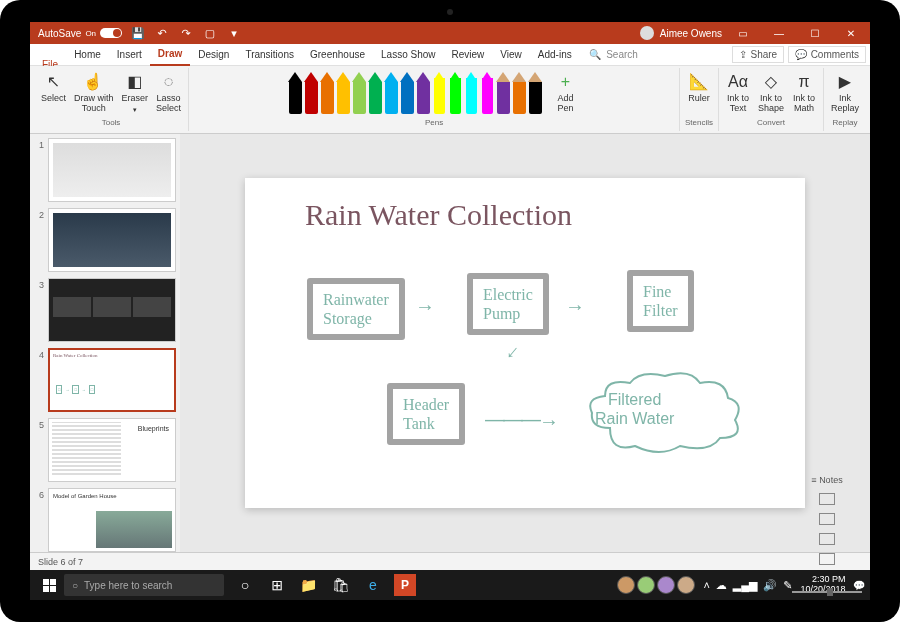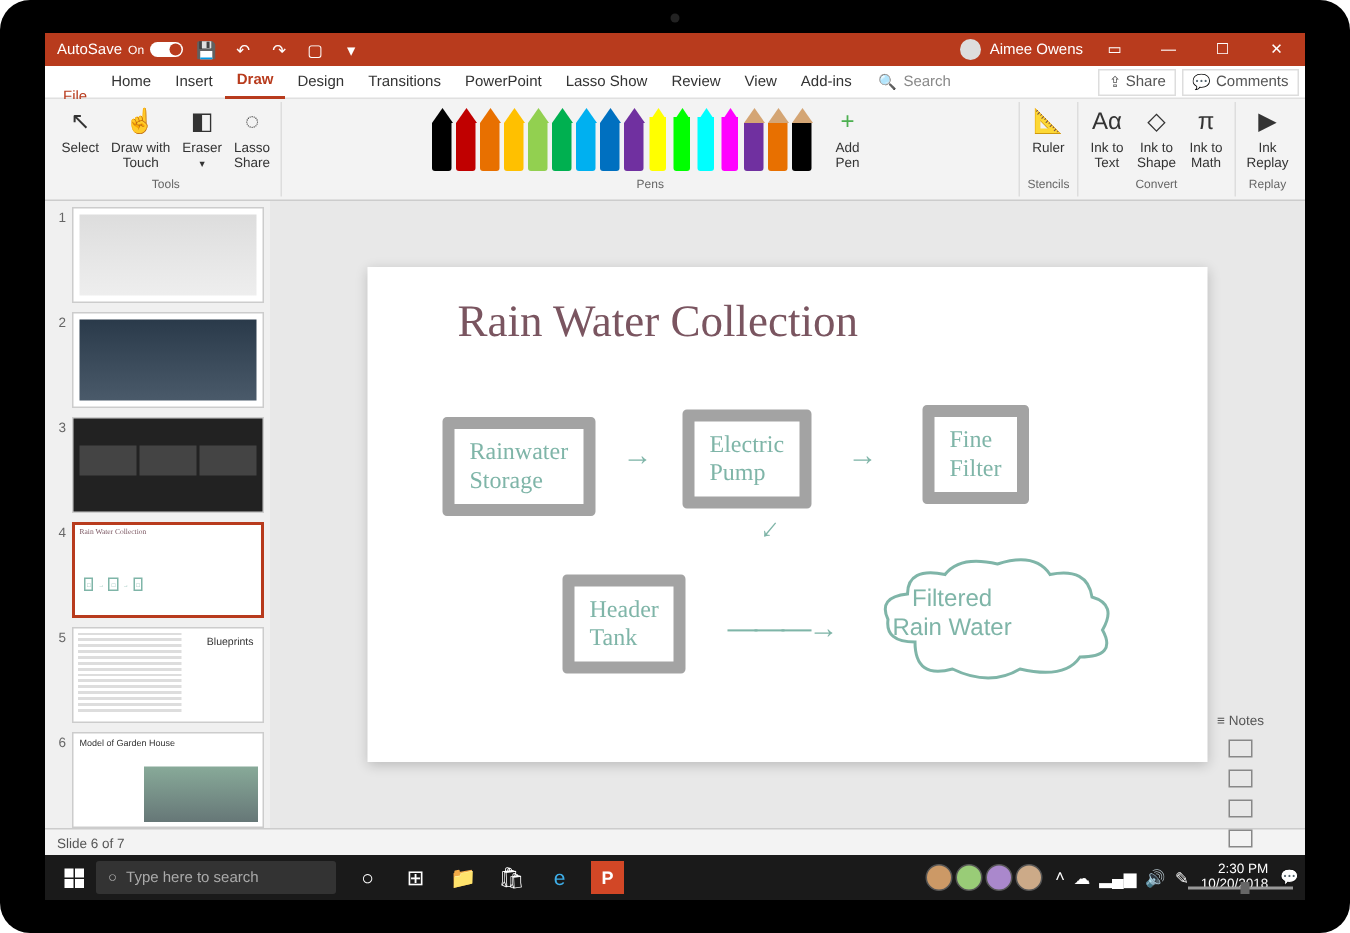--- a/index.html
+++ b/index.html
@@ -56,21 +56,21 @@
 .thumb-item { display: flex; gap: 4px; margin-bottom: 6px; }
 .thumb-num { width: 10px; font-size: 9px; color: #666; text-align: right; padding-top: 2px; }
 .thumb { flex: 1; height: 64px; background: #fff; border: 1px solid #ccc; position: relative; overflow: hidden; font-size: 5px; }
 .thumb.active { border: 2px solid #b83b1d; }
 
 .canvas-area { flex: 1; display: flex; align-items: center; justify-content: center; padding: 20px; }
 .slide { width: 560px; height: 330px; background: #fff; box-shadow: 0 2px 8px rgba(0,0,0,0.2); position: relative; }
 
 
 .hw-title { position: absolute; top: 20px; left: 60px; font-family: "Segoe Script", cursive; font-size: 30px; color: #7a5560; font-weight: 400; }
-.hw-box { position: absolute; border: 8px solid #a3a3a3; padding: 6px 10px; font-family: "Segoe Script", cursive; font-size: 16px; color: #7fb5a8; line-height: 1.2; border-radius: 3px; }
+.hw-box { position: absolute; border: 6px solid #a3a3a3; padding: 6px 10px; font-family: "Segoe Script", cursive; font-size: 16px; color: #7fb5a8; line-height: 1.2; border-radius: 3px; margin-left: 12px; }
 .hw-arrow { position: absolute; color: #7fb5a8; font-size: 20px; }
 .hw-cloud { position: absolute; font-family: "Segoe Script", cursive; font-size: 16px; color: #7fb5a8; text-align: center; line-height: 1.2; }
 
 
 .status-bar { height: 18px; background: #f3f3f3; border-top: 1px solid #ccc; display: flex; align-items: center; font-size: 9px; color: #555; padding: 0 8px; }
 .status-right { margin-left: auto; display: flex; align-items: center; gap: 8px; flex-direction: column; }
 .zoom-slider { width: 70px; height: 2px; background: #999; position: relative; }
 .zoom-slider::after { content: ""; position: absolute; left: 50%; top: -3px; width: 6px; height: 8px; background: #666; }
 
 
@@ -119,21 +119,21 @@
       </div>
     </div>
 
     <div class="ribbon-tabs">
       <div class="tab file">File</div>
       <div class="tab">Home</div>
       <div class="tab">Insert</div>
       <div class="tab active">Draw</div>
       <div class="tab">Design</div>
       <div class="tab">Transitions</div>
-      <div class="tab">PowerPoint</div>
+      <div class="tab">Greenhouse</div>
       <div class="tab">Lasso Show</div>
       <div class="tab">Review</div>
       <div class="tab">View</div>
       <div class="tab">Add-ins</div>
       <div class="search-box" style="margin-left:10px">
         <span>🔍</span>
         <span>Search</span>
       </div>
       <div class="tabs-right">
         <div class="share-btn">
@@ -160,21 +160,21 @@
 Touch</span>
             </div>
           <div class="rbtn">
               <div class="rbtn-icon">◧</div>
               <span>Eraser</span>
               <span style="font-size:7px">▾</span>
             </div>
           <div class="rbtn">
               <div class="rbtn-icon">◌</div>
               <span style="white-space:pre-line">Lasso
-Share</span>
+Select</span>
             </div>
         </div>
         <div class="group-label">Tools</div>
       </div>
 
       <div class="ribbon-group" style="flex:1">
         <div class="group-items" style="justify-content:center;width:100%">
           <div class="pen-gallery" id="pen-gallery">
               <div class="pen">
                 <div class="pen-tip" style="border-bottom-color:#000000"></div>

